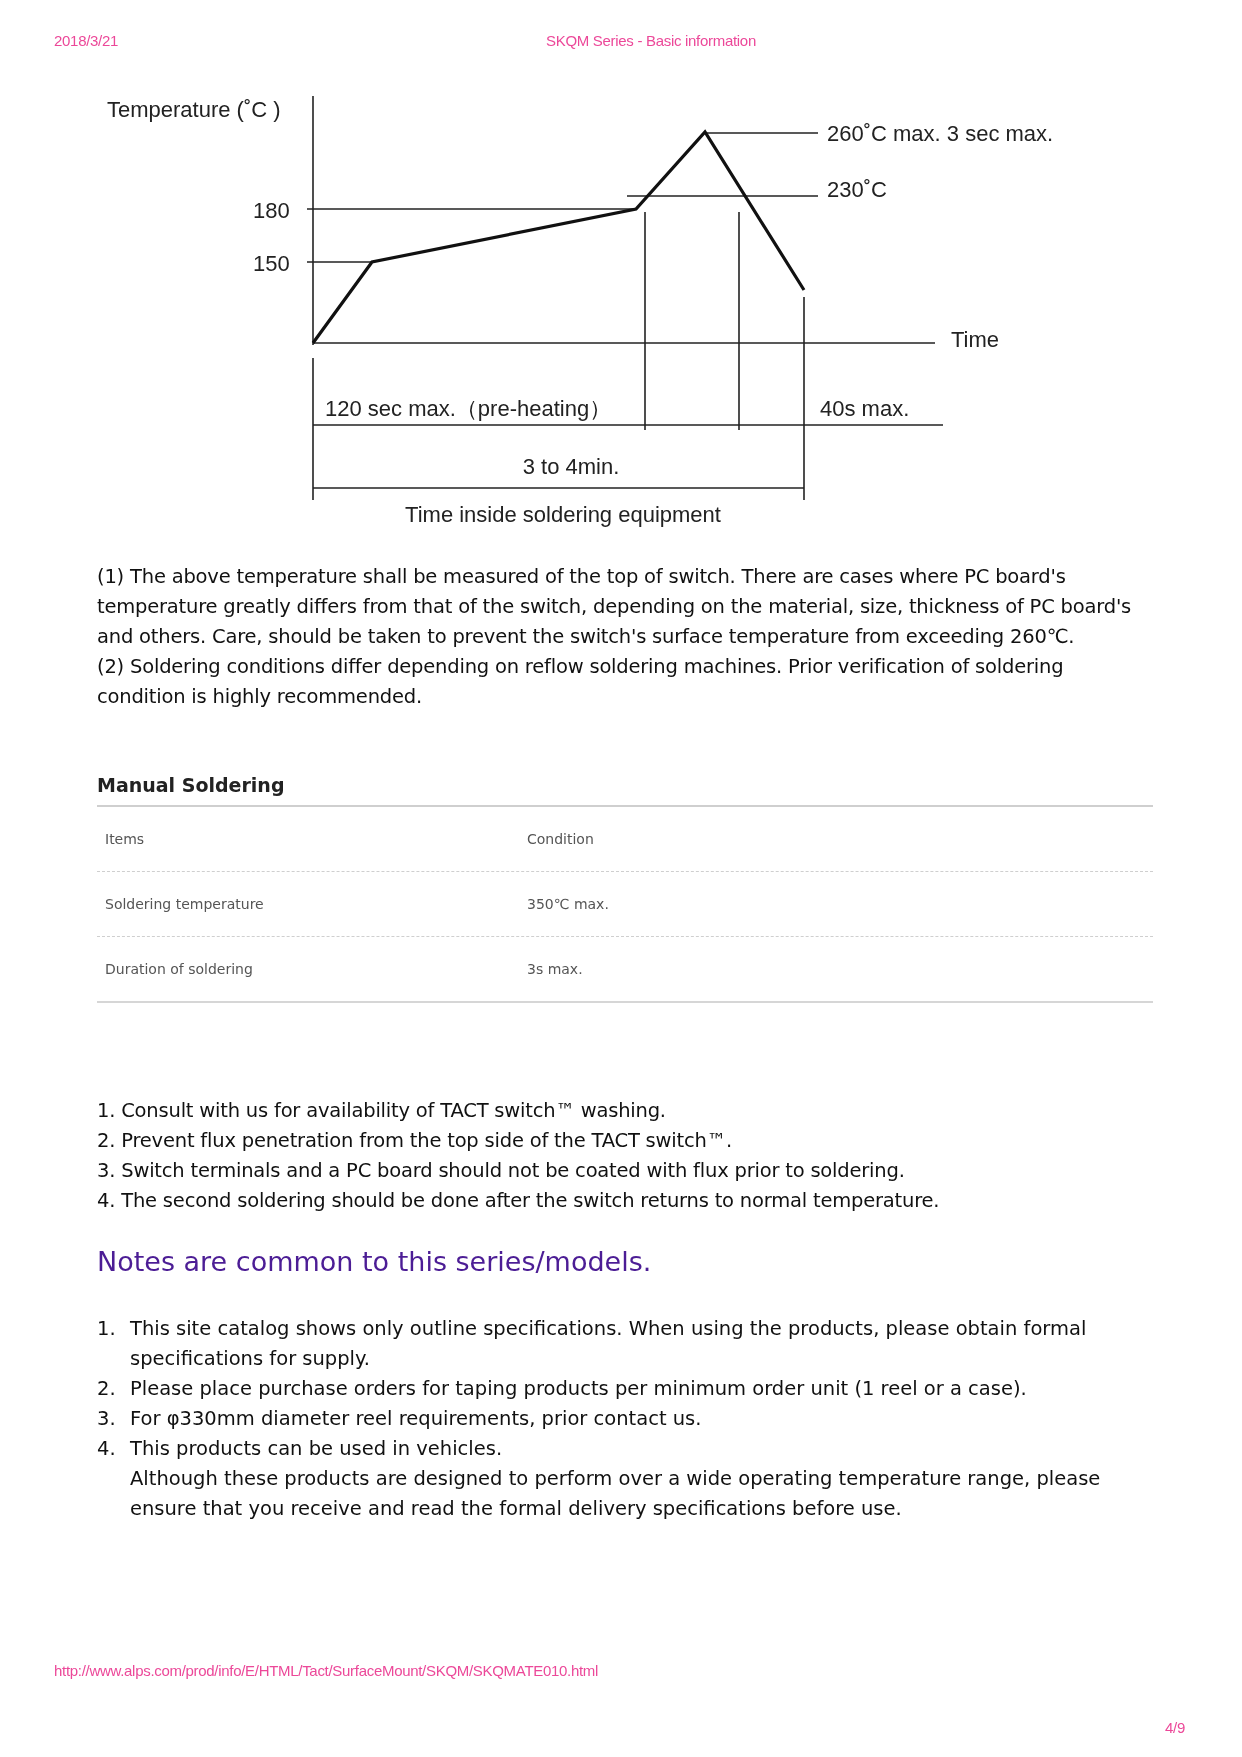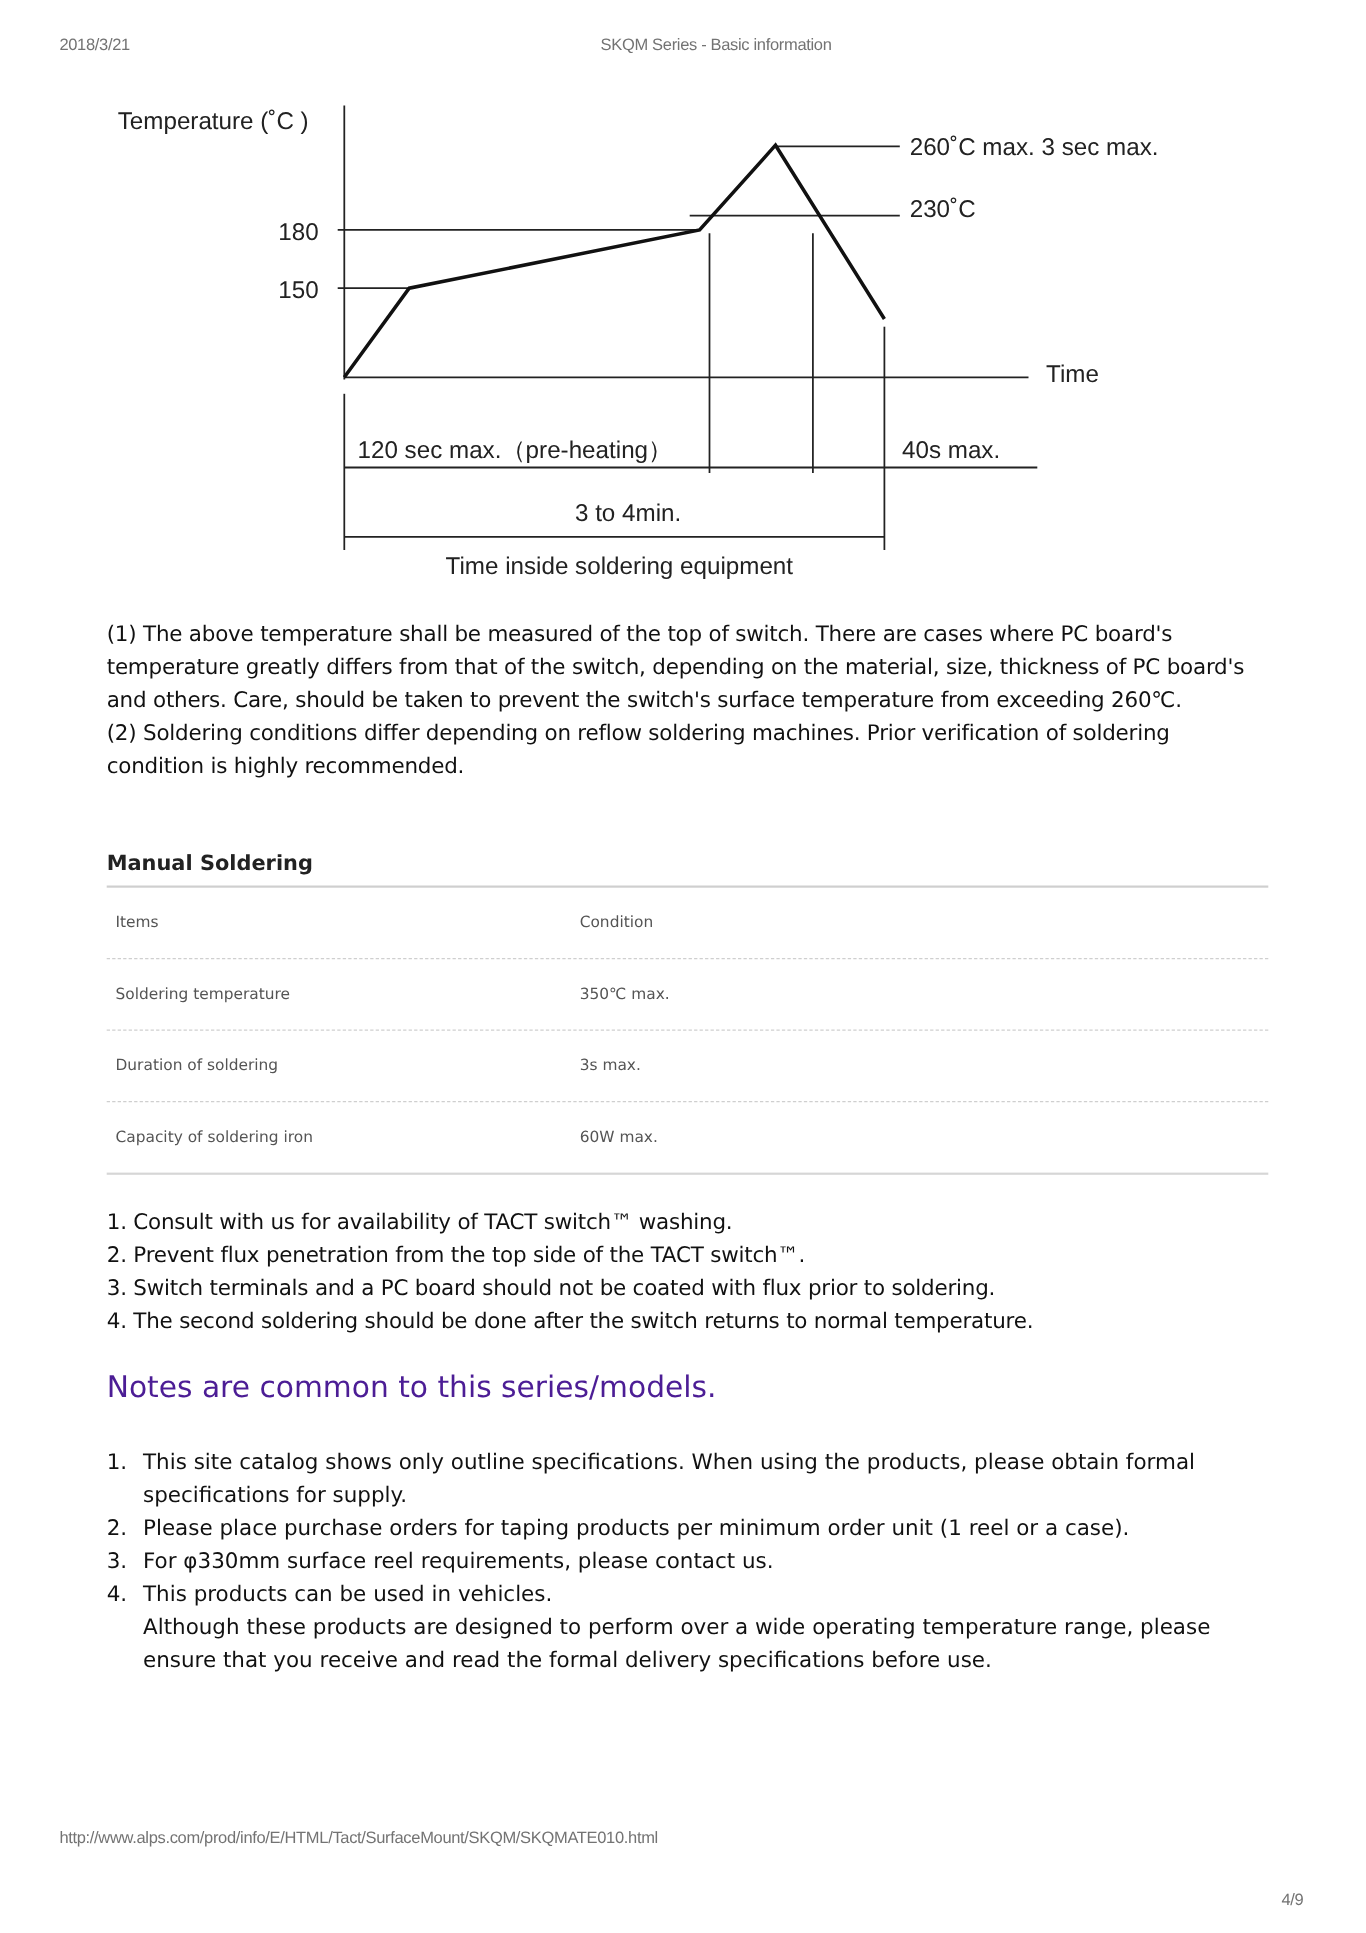--- a/index.html
+++ b/index.html
@@ -1,17 +1,17 @@
 <!DOCTYPE html>
 <html><head>
   <meta charset="utf-8">
   <style>
     html, body { margin:0; padding:0; background:#fff; }
     body { width:1242px; height:1757px; position:relative; overflow:hidden; color:#1a1a1a; }
-    .hdr { position:absolute; font-family:"Liberation Sans", sans-serif; font-size:15px; color:#737373; letter-spacing:-0.3px; }
+    .hdr { position:absolute; font-family:"Liberation Sans", sans-serif; font-size:15px; color:#ec4899; letter-spacing:-0.3px; }
     #chart { position:absolute; left:0; top:80px; width:1242px; height:460px; }
     #chart text { font-family:"Liberation Sans", sans-serif; fill:#222; }
     .body-text { position:absolute; left:97px; width:1060px; font-family:"DejaVu Sans", sans-serif; font-size:19.5px; line-height:30px; color:#111; letter-spacing:-0.2px; }
     .body-text p { margin:0; }
     #ms-heading { position:absolute; left:97px; top:774px; font-family:"DejaVu Sans", sans-serif; font-weight:bold; font-size:19px; color:#222; }
     #ms-table { position:absolute; left:97px; top:805px; width:1056px; border-top:2px solid #cfcfcf; border-bottom:2px solid #d6d6d6; }
     .ms-row { height:64px; display:flex; align-items:center; font-family:"DejaVu Sans", sans-serif; font-size:14px; color:#555; }
     .ms-row + .ms-row { border-top:1px dashed #cfcfcf; }
     .ms-c1 { width:422px; padding-left:8px; }
     .ms-c2 { flex:1; }
@@ -67,24 +67,20 @@
     <div class="ms-c2">Condition</div>
   </div>
   <div class="ms-row">
     <div class="ms-c1">Soldering temperature</div>
     <div class="ms-c2">350℃ max.</div>
   </div>
   <div class="ms-row">
     <div class="ms-c1">Duration of soldering</div>
     <div class="ms-c2">3s max.</div>
   </div>
-  <div class="ms-row">
-    <div class="ms-c1">Capacity of soldering iron</div>
-    <div class="ms-c2">60W max.</div>
-  </div>
 </div>
 
 <div id="cautions" class="body-text">
   <p>1. Consult with us for availability of TACT switch™ washing.</p>
   <p>2. Prevent flux penetration from the top side of the TACT switch™.</p>
   <p>3. Switch terminals and a PC board should not be coated with flux prior to soldering.</p>
   <p>4. The second soldering should be done after the switch returns to normal temperature.</p>
 </div>
 
 <div id="notes-heading">Notes are common to this series/models.</div>
@@ -92,21 +88,21 @@
   <li>
     <span class="num">1.</span>
     <span>This site catalog shows only outline specifications. When using the products, please obtain formal specifications for supply.</span>
   </li>
   <li>
     <span class="num">2.</span>
     <span>Please place purchase orders for taping products per minimum order unit (1 reel or a case).</span>
   </li>
   <li>
     <span class="num">3.</span>
-    <span>For φ330mm surface reel requirements, please contact us.</span>
+    <span>For φ330mm diameter reel requirements, prior contact us.</span>
   </li>
   <li>
     <span class="num">4.</span>
     <span>This products can be used in vehicles.</span><br>
     <span>Although these products are designed to perform over a wide operating temperature range, please ensure that you receive and read the formal delivery specifications before use.</span>
   </li>
 </ol>
 
 <div class="hdr" style="left:54px;top:1662px;">http://www.alps.com/prod/info/E/HTML/Tact/SurfaceMount/SKQM/SKQMATE010.html</div>
 <div class="hdr" style="left:1165px;top:1719px;">4/9</div>

